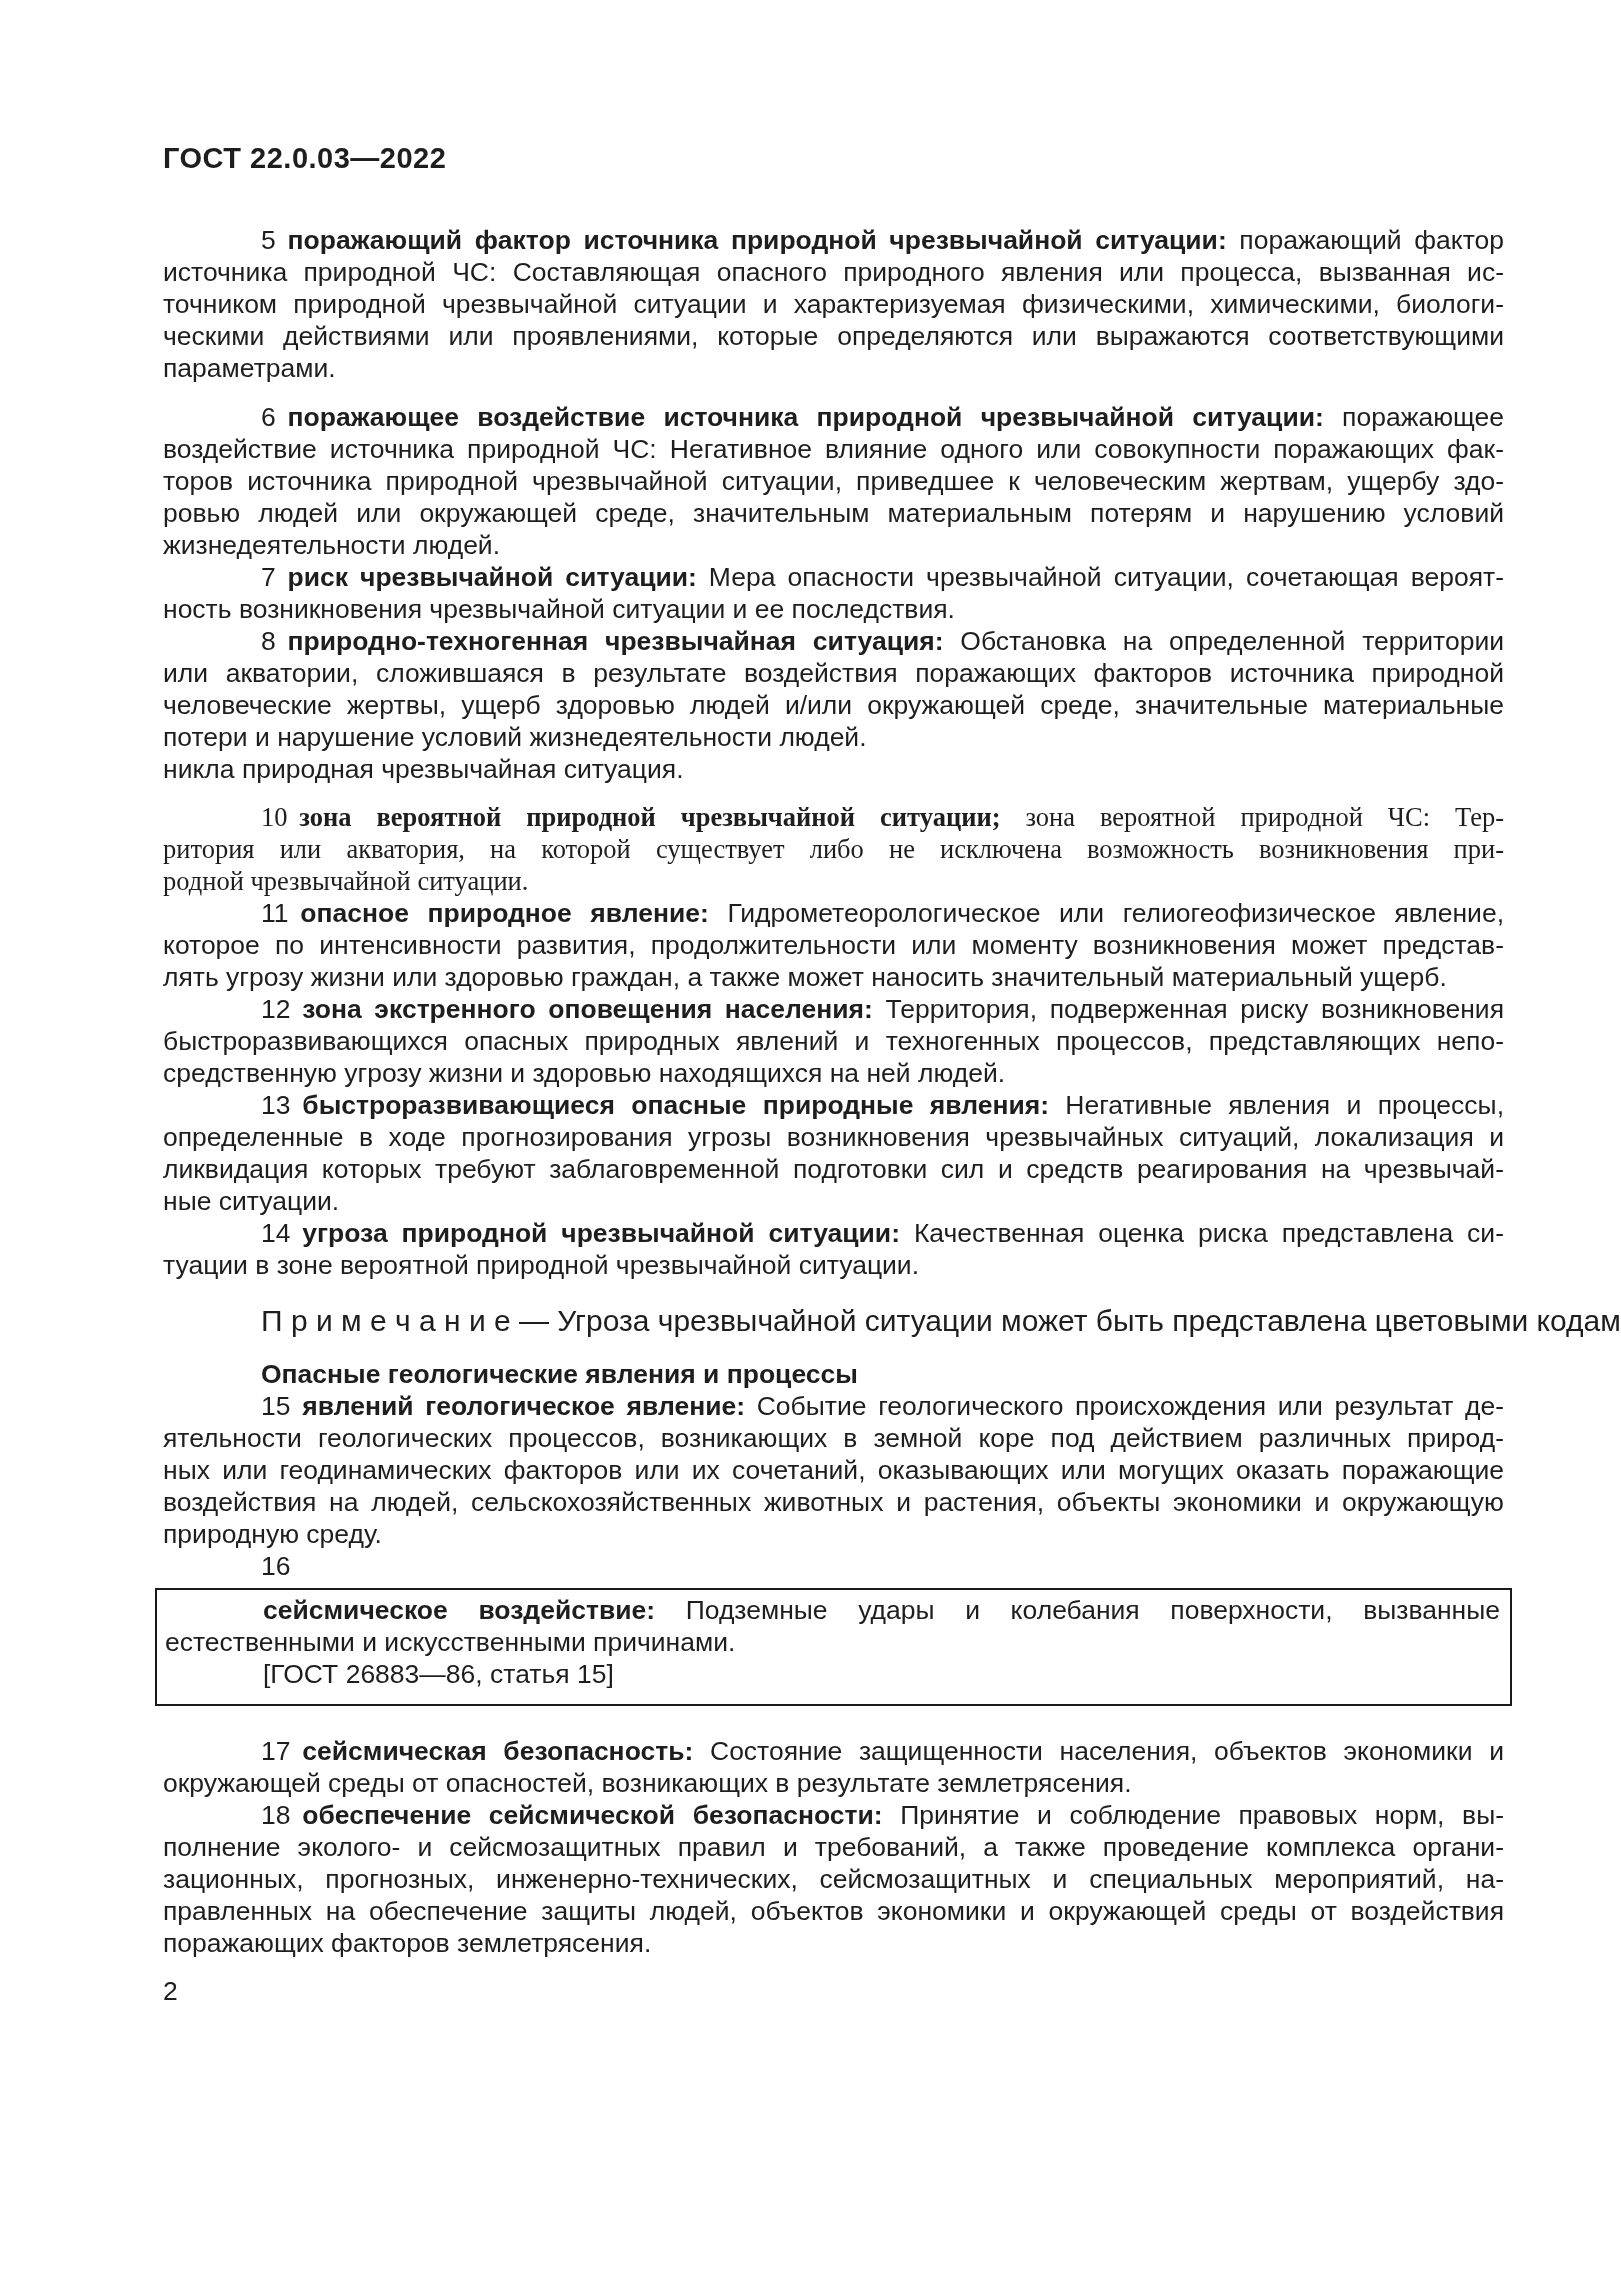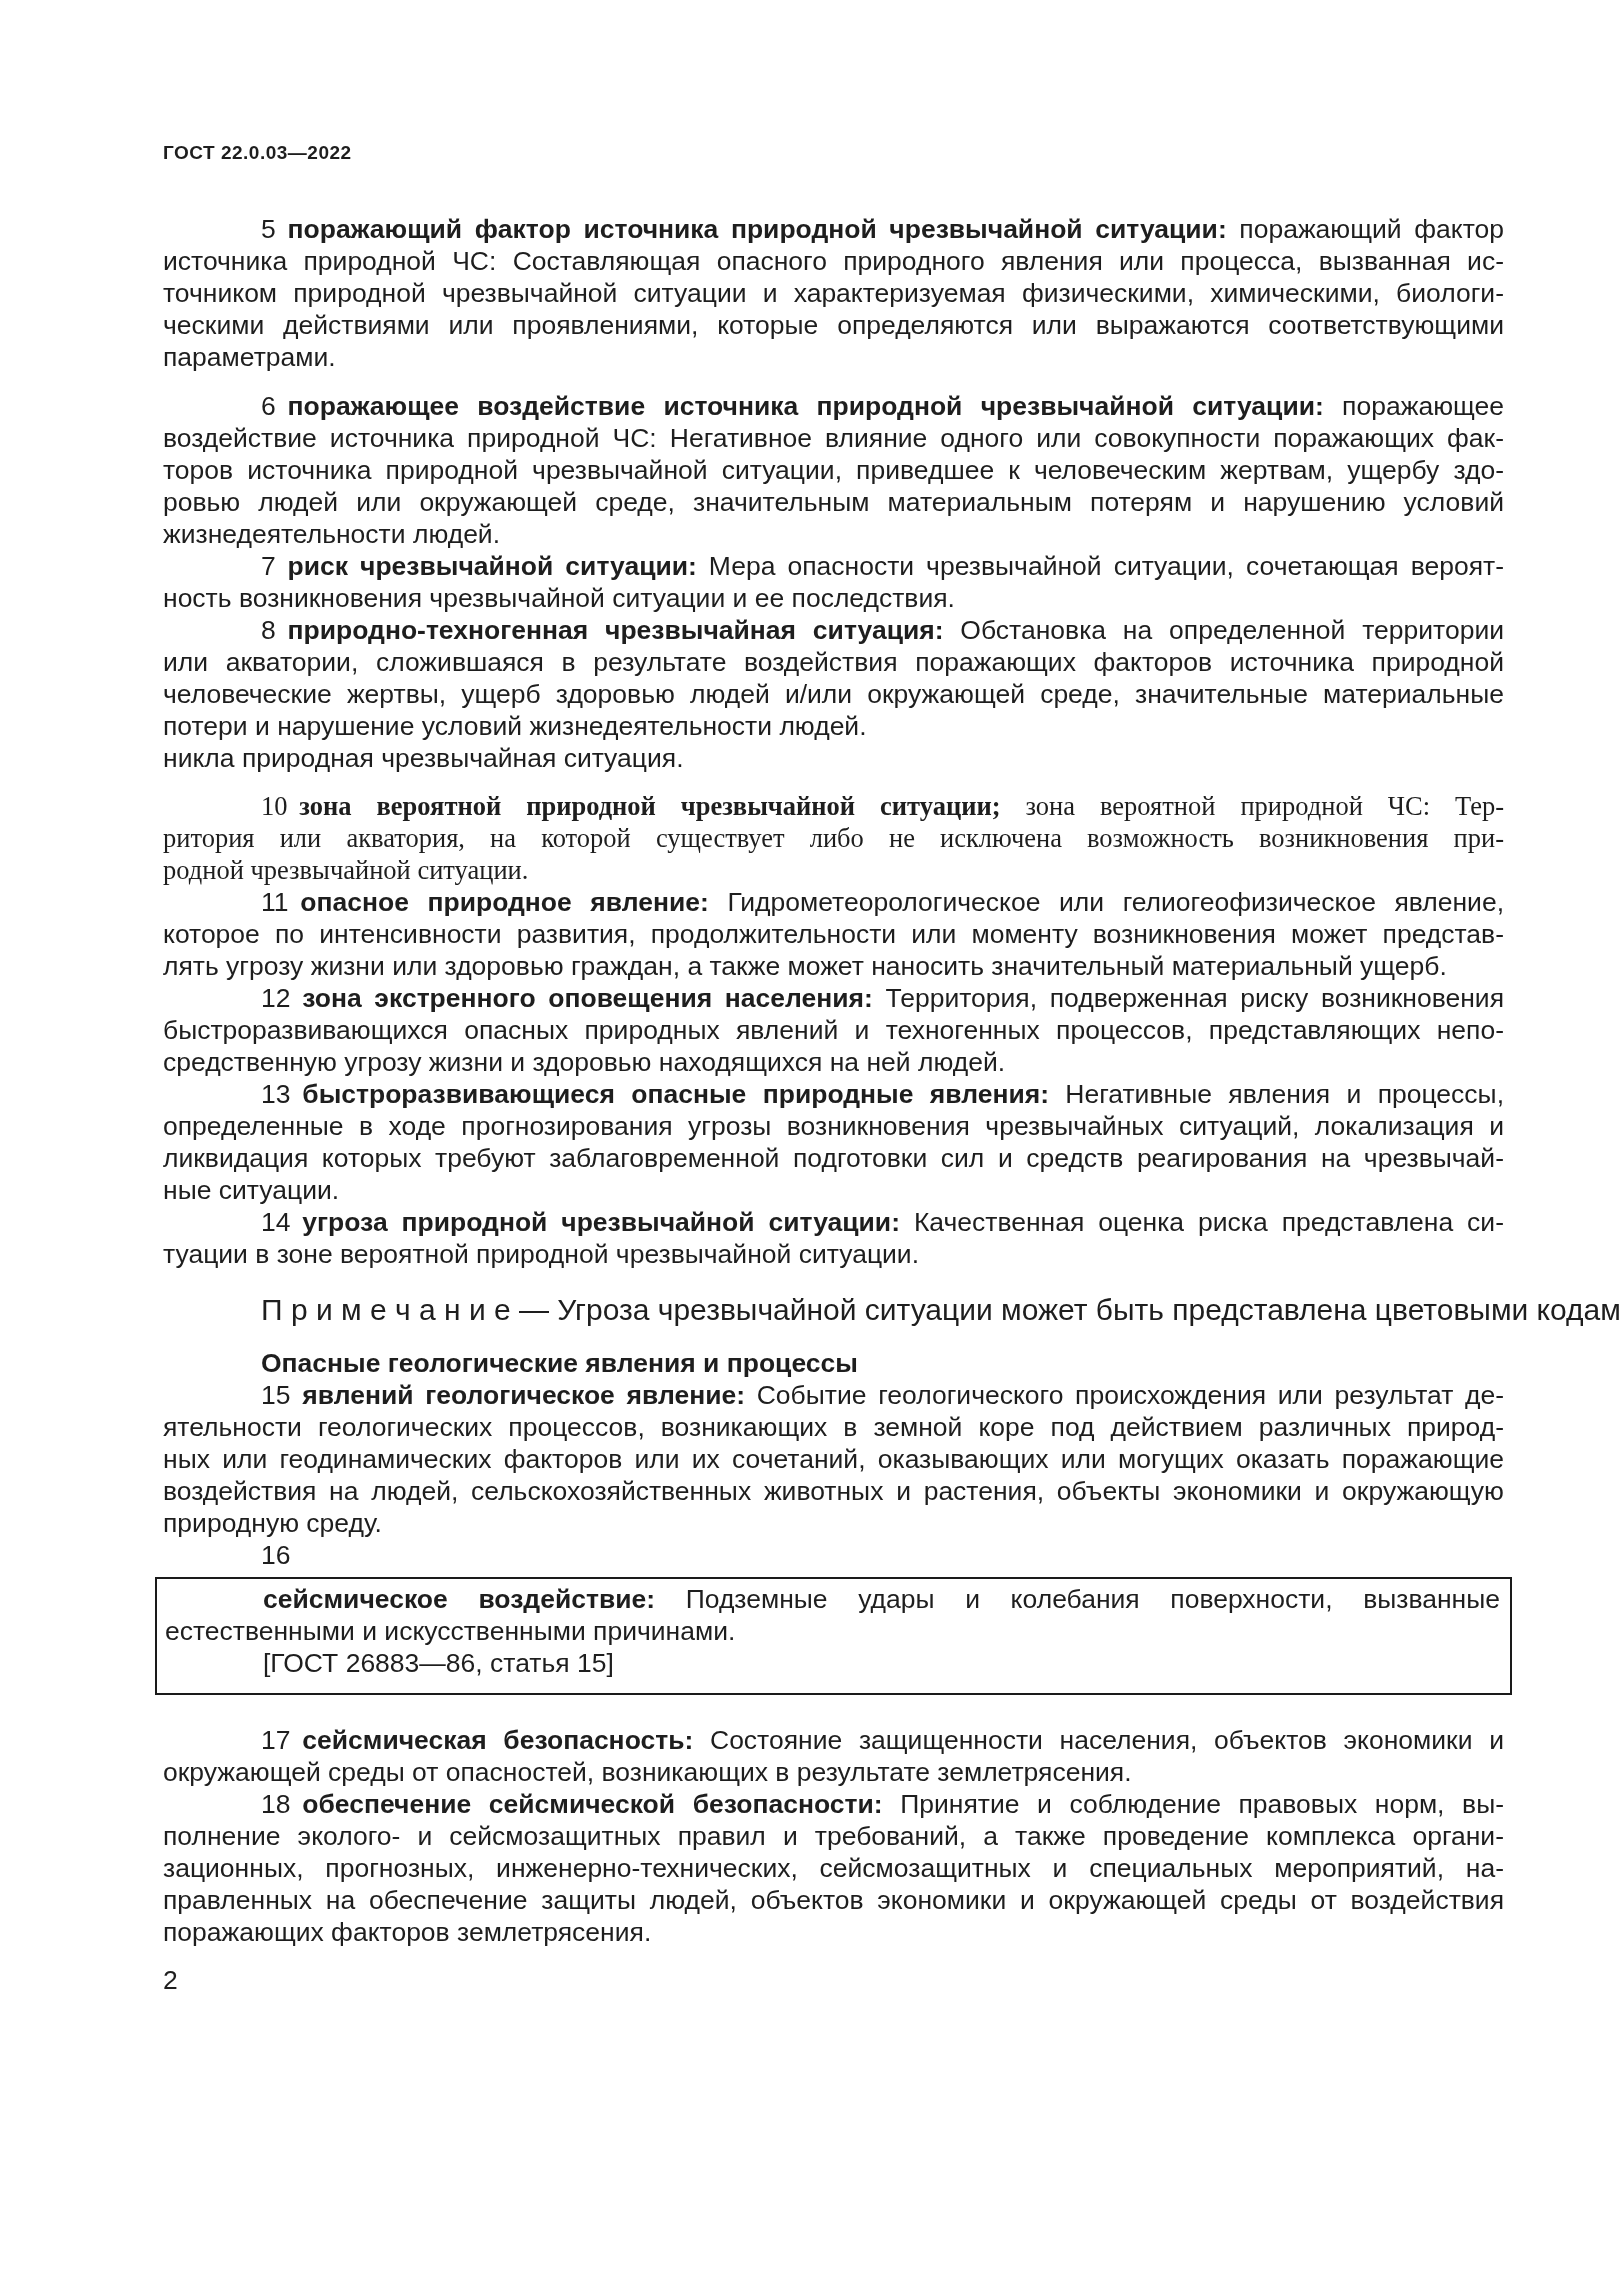--- a/index.html
+++ b/index.html
@@ -4,21 +4,21 @@
 <style>
   html,body{margin:0;padding:0;background:#ffffff;}
   body{
     width:1621px;height:2293px;overflow:hidden;
     font-family:"Liberation Sans",sans-serif;
     color:#1e1e1e;
   }
   .page{position:relative;width:1621px;height:2293px;background:#ffffff;}
   .doc-header{
     margin:142px 0 0 163px;
-    font-size:19px;font-weight:bold;letter-spacing:0.5px;
+    font-size:29px;font-weight:bold;letter-spacing:0.5px;
   }
   .content{
     margin-left:163px;margin-top:49px;width:1341px;
     font-size:26.5px;line-height:32px;
   }
   .para{margin:0;}
   .line{
     text-align:justify;text-align-last:justify;
     white-space:nowrap;
   }

